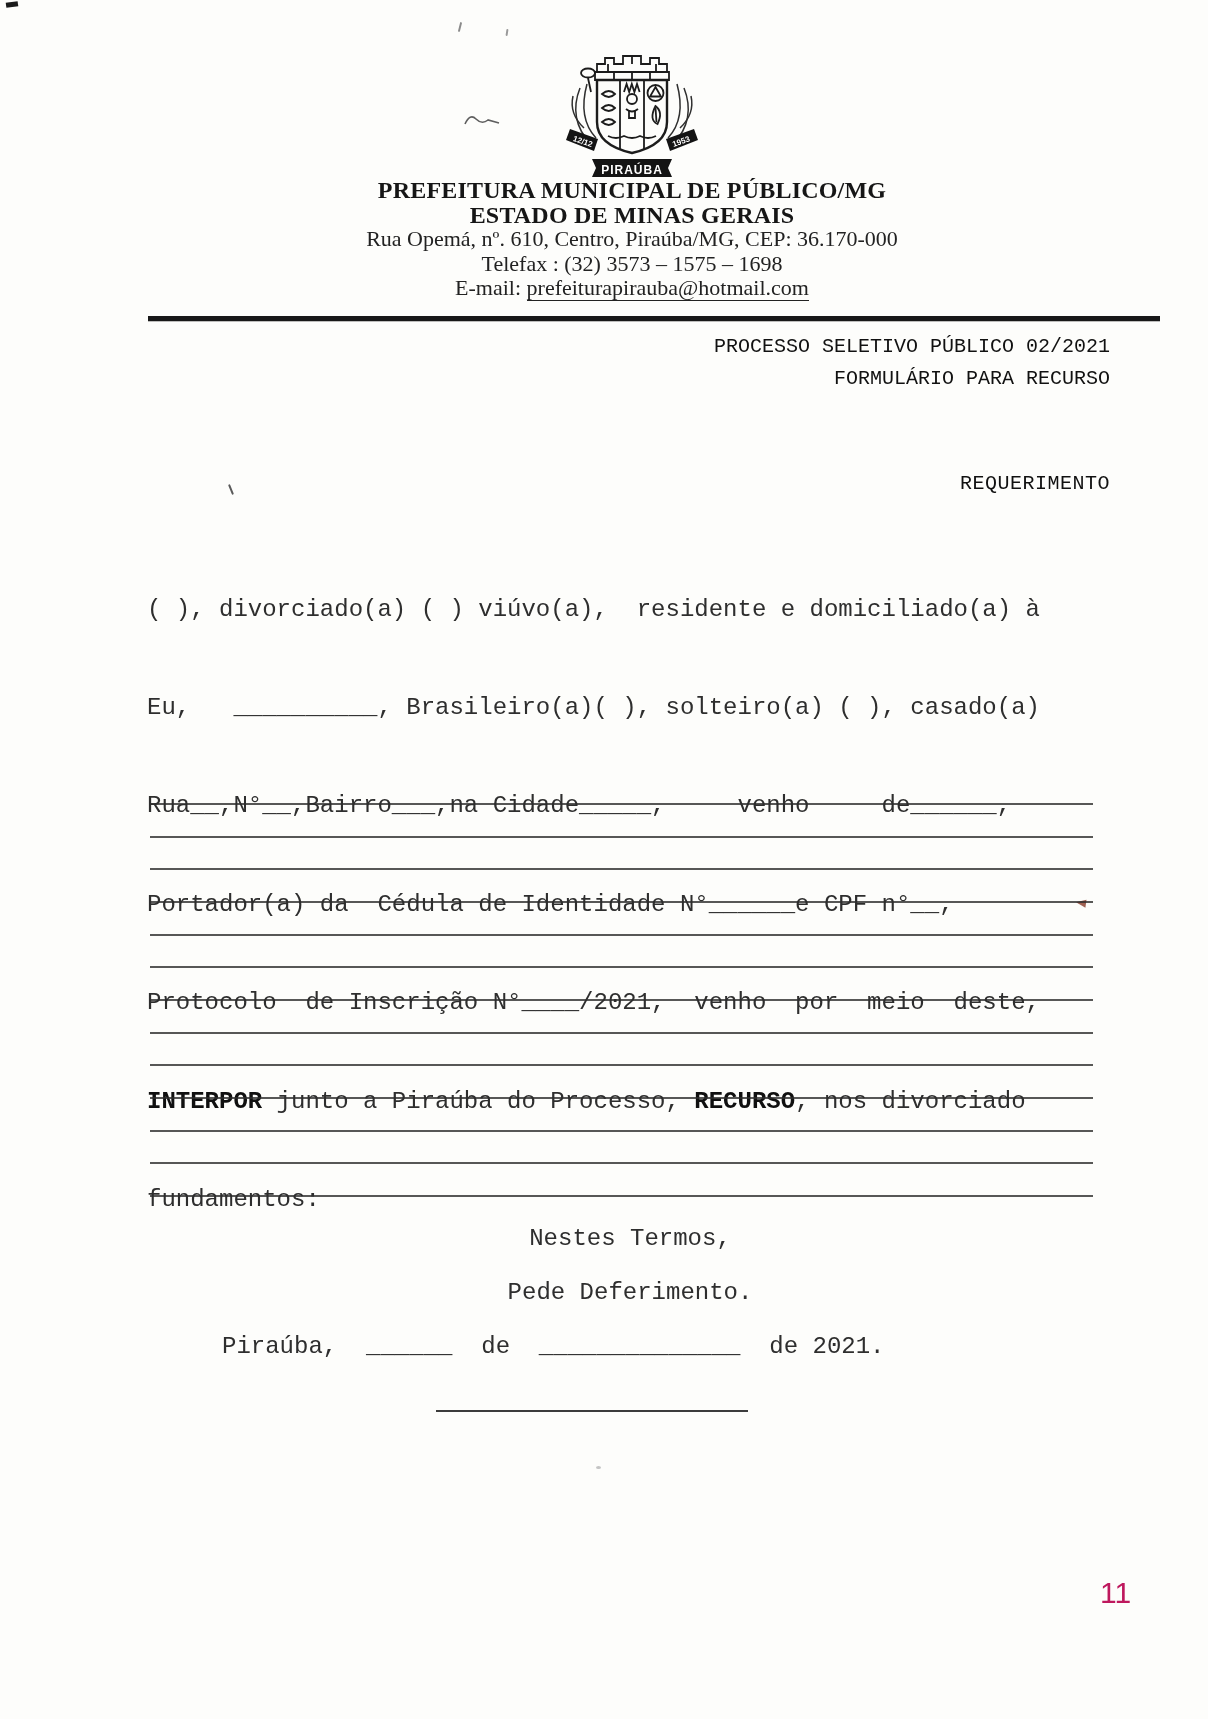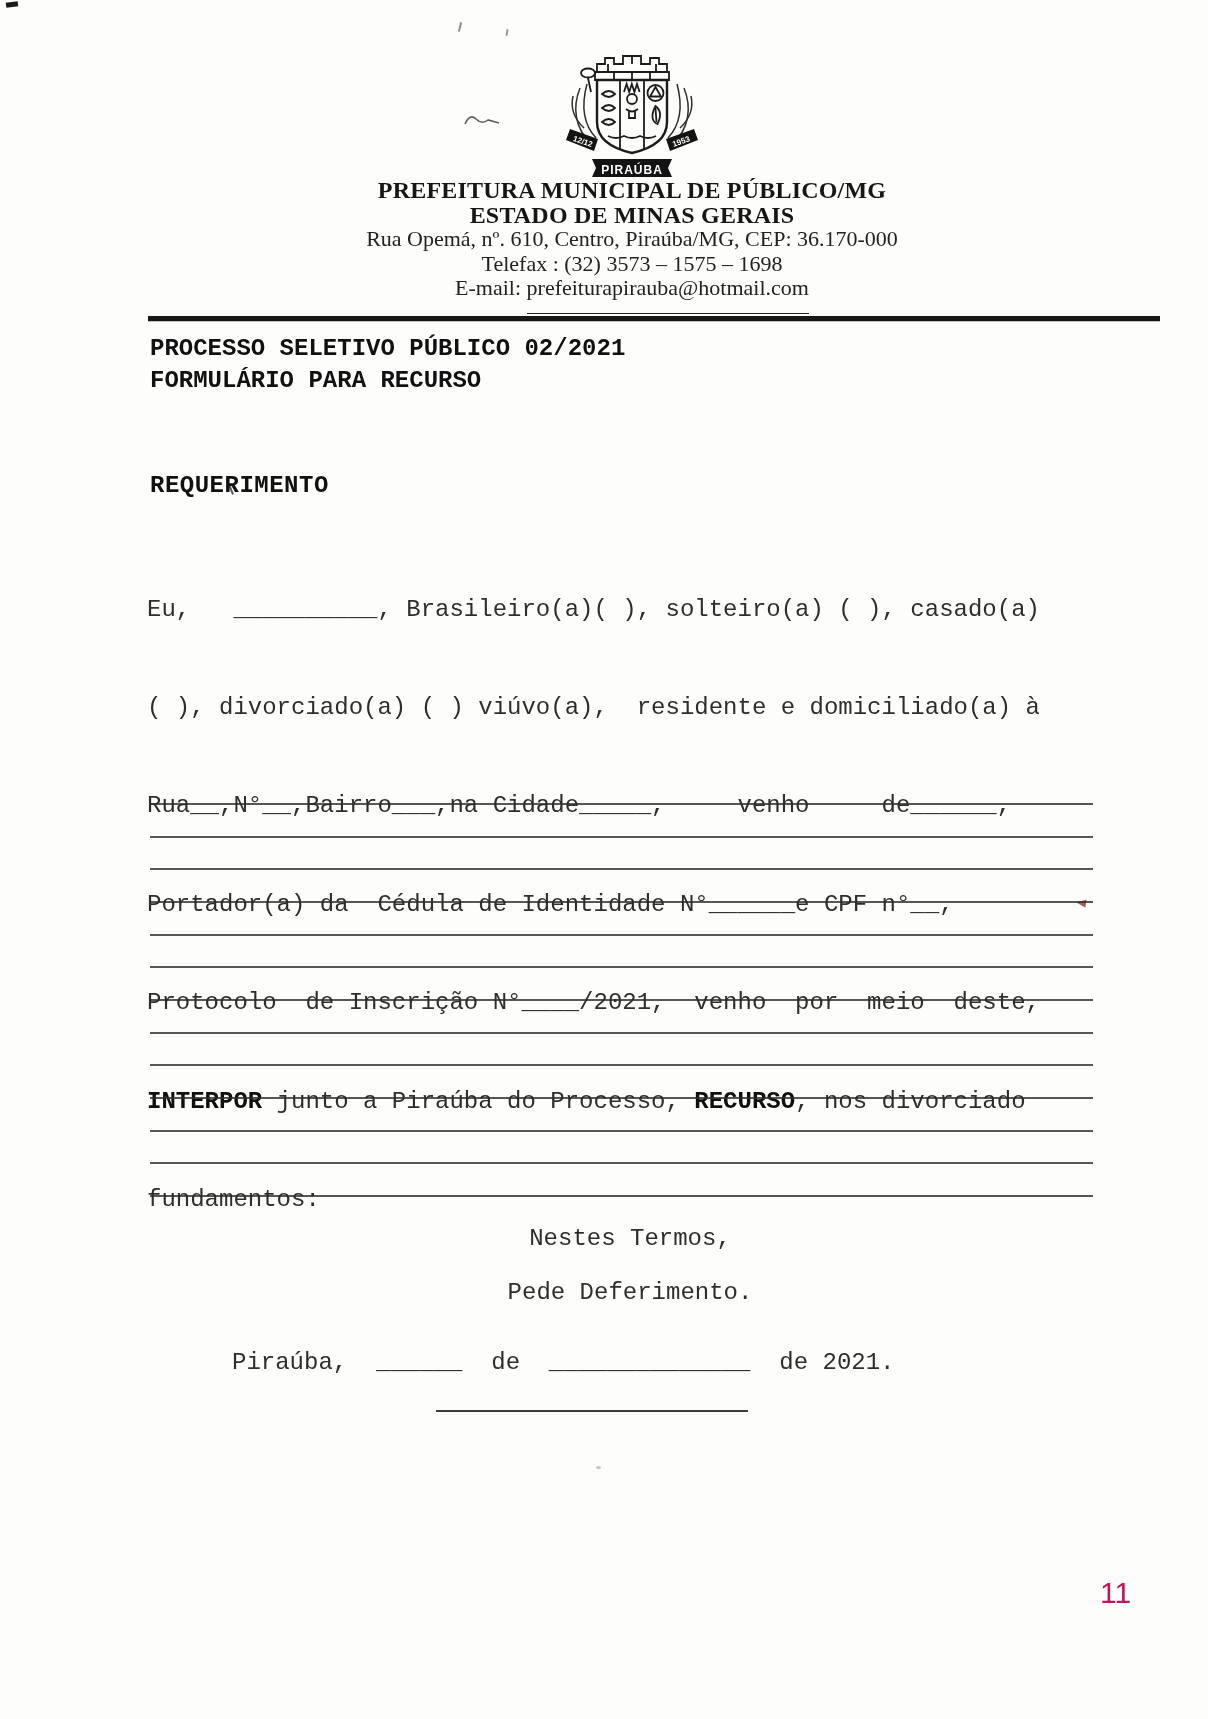--- a/index.html
+++ b/index.html
@@ -17,29 +17,29 @@
   .ln,.ln2,.pl{fill:none;stroke:#1c1c1c;}
   .ln{stroke-width:1.8}
   .ln2{stroke-width:2.4}
   .pl{stroke:#2f2f2f;stroke-width:1.5}
   .header-block{
     position:absolute;left:232px;top:178px;width:800px;
     text-align:center;line-height:24.5px;
   }
   .h-org{font-size:24px;font-weight:bold;letter-spacing:.2px;color:#161616;}
   .h-addr{font-size:22px;color:#222;}
-  .email-underline{border-bottom:1.5px solid #222;padding-bottom:13px;text-align:right;}
+  .email-underline{border-bottom:1.5px solid #222;padding-bottom:0;text-align:right;}
   .rule{
     position:absolute;left:148px;top:316px;width:1012px;height:5px;
     background:#181818;box-shadow:0 1px 0 rgba(0,0,0,.25);
   }
   .doc-title{
-    position:absolute;left:150px;width:960px;text-align:left;
-    font-family:"Liberation Mono", monospace;font-weight:bold;
-    font-size:24px;color:#111;white-space:pre;
+    position:absolute;left:150px;width:960px;text-align:right;
+    font-family:"Liberation Mono", monospace;font-weight:normal;
+    font-size:20px;color:#111;white-space:pre;
   }
   .t-process{top:335px;}
   .t-form{top:367px;}
   .t-requerimento{top:472px;letter-spacing:.5px;}
   
   .body-text{
     position:absolute;left:147px;top:528px;width:930px;
     font-family:"Liberation Mono", monospace;
     font-size:24px;line-height:32.8px;color:#2e2e2e;
     white-space:pre;
@@ -54,24 +54,23 @@
   }
   
   .closing-line{
     position:absolute;left:150px;width:960px;text-align:center;
     font-family:"Liberation Mono", monospace;font-size:24px;color:#2e2e2e;
     white-space:pre;
   }
   .c-nestes{top:1225px;}
   .c-pede{top:1279px;}
   .date-line{
-    position:absolute;left:232px;top:1333px;
+    position:absolute;left:222px;top:1333px;
     font-family:"Liberation Mono", monospace;font-size:24px;color:#2e2e2e;
     white-space:pre;
-    margin-top:16px;
   }
   .sig-block{position:absolute;left:412px;top:1410px;width:360px;text-align:center;}
   .sig-rule{width:312px;margin:0 auto;border-top:2px solid #3c3c3c;height:0;}
   .sig-label{
     margin-top:4px;font-family:"Liberation Mono", monospace;
     font-size:24px;color:#2e2e2e;white-space:pre;
   }
   .page-number{
     position:absolute;left:1100px;top:1576px;
     font-family:"Liberation Sans", sans-serif;font-size:30px;color:#be185d;
@@ -157,22 +156,22 @@
     <div class="h-addr"><span>E-mail: </span><span class="email-underline">prefeiturapirauba@hotmail.com</span></div>
   </div>
 
   <div class="rule"></div>
 
   <div class="doc-title t-process">PROCESSO SELETIVO PÚBLICO 02/2021</div>
   <div class="doc-title t-form">FORMULÁRIO PARA RECURSO</div>
   <div class="doc-title t-requerimento">REQUERIMENTO</div>
 
   <div class="body-text">
+    <div class="bline">( ), divorciado(a) ( ) viúvo(a),  residente e domiciliado(a) à</div>
     <div class="bline">Eu,   __________, Brasileiro(a)( ), solteiro(a) ( ), casado(a)</div>
-    <div class="bline">( ), divorciado(a) ( ) viúvo(a),  residente e domiciliado(a) à</div>
     <div class="bline">Rua__,N°__,Bairro___,na Cidade_____,     venho     de______,</div>
     <div class="bline">Portador(a) da  Cédula de Identidade N°______e CPF n°__,</div>
     <div class="bline">Protocolo  de Inscrição N°____/2021,  venho  por  meio  deste,</div>
     <div class="bline"><b>INTERPOR</b><span> junto a Piraúba do Processo, </span><b>RECURSO</b><span>, nos divorciado</span></div>
     <div class="bline">fundamentos:</div>
   </div>
 
   <div class="answer-area">
       <div class="ruled-line" style="top: 0px;"></div>
       <div class="ruled-line" style="top: 32.67px;"></div>

